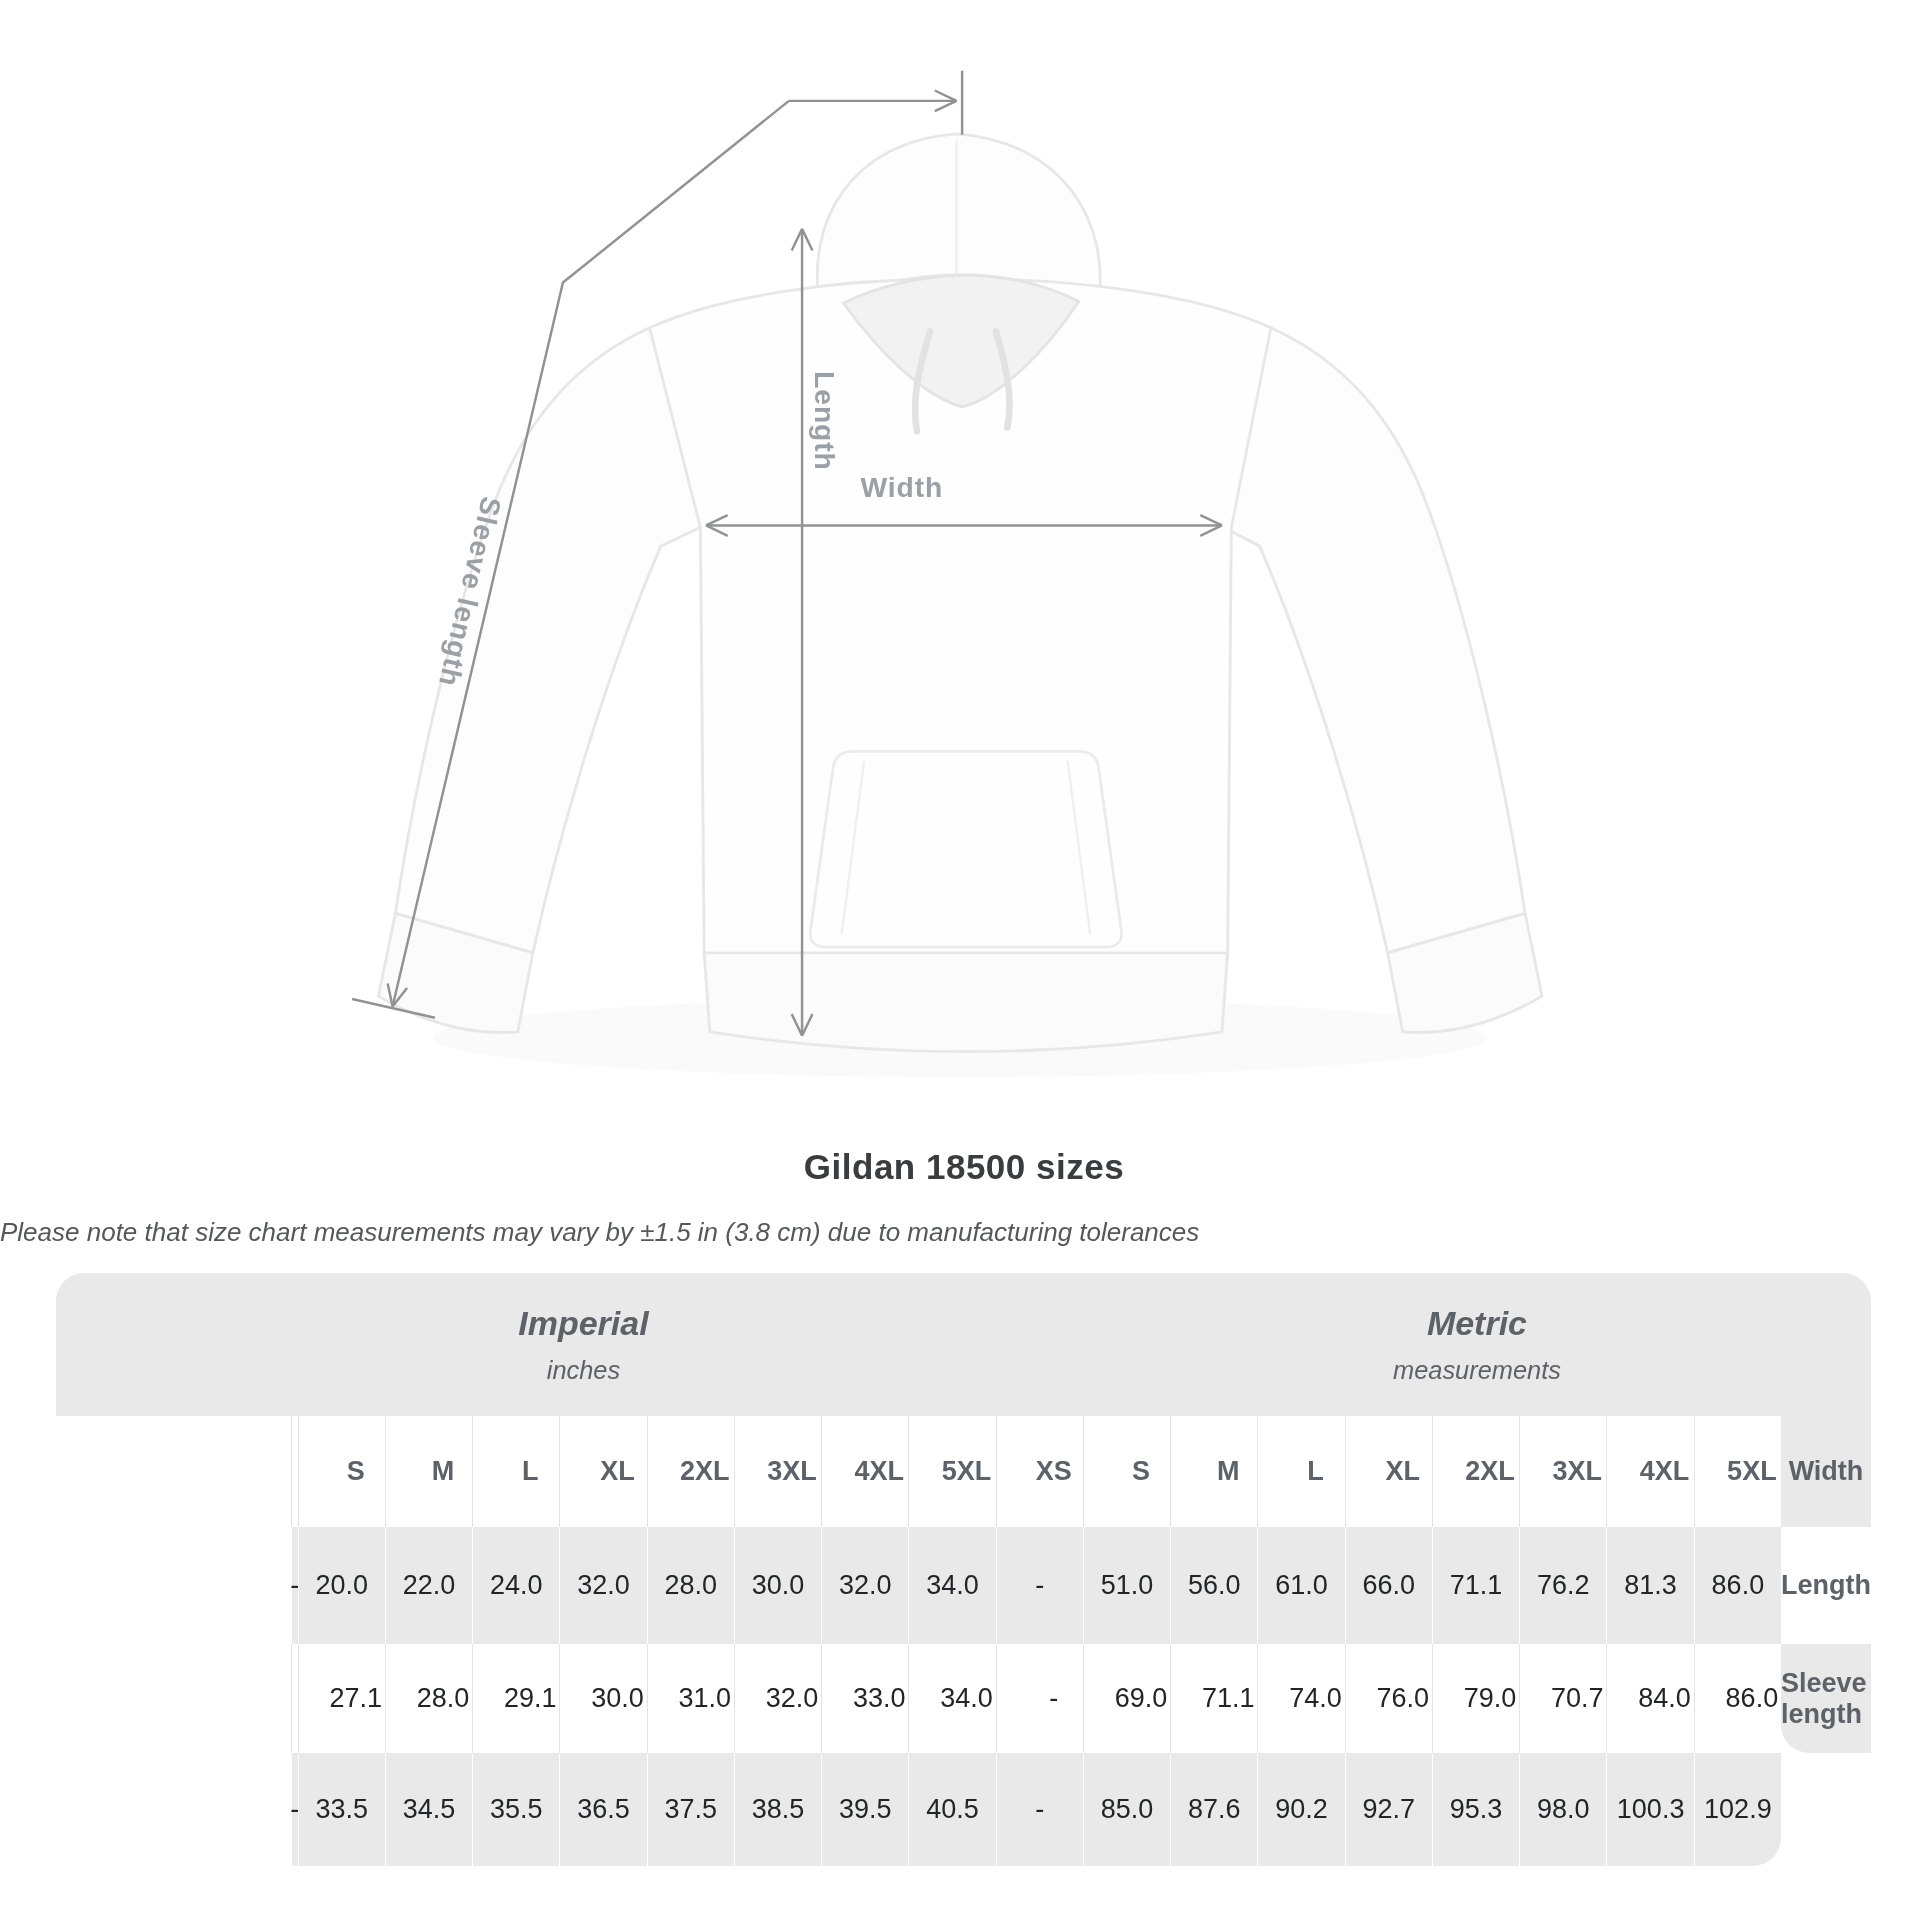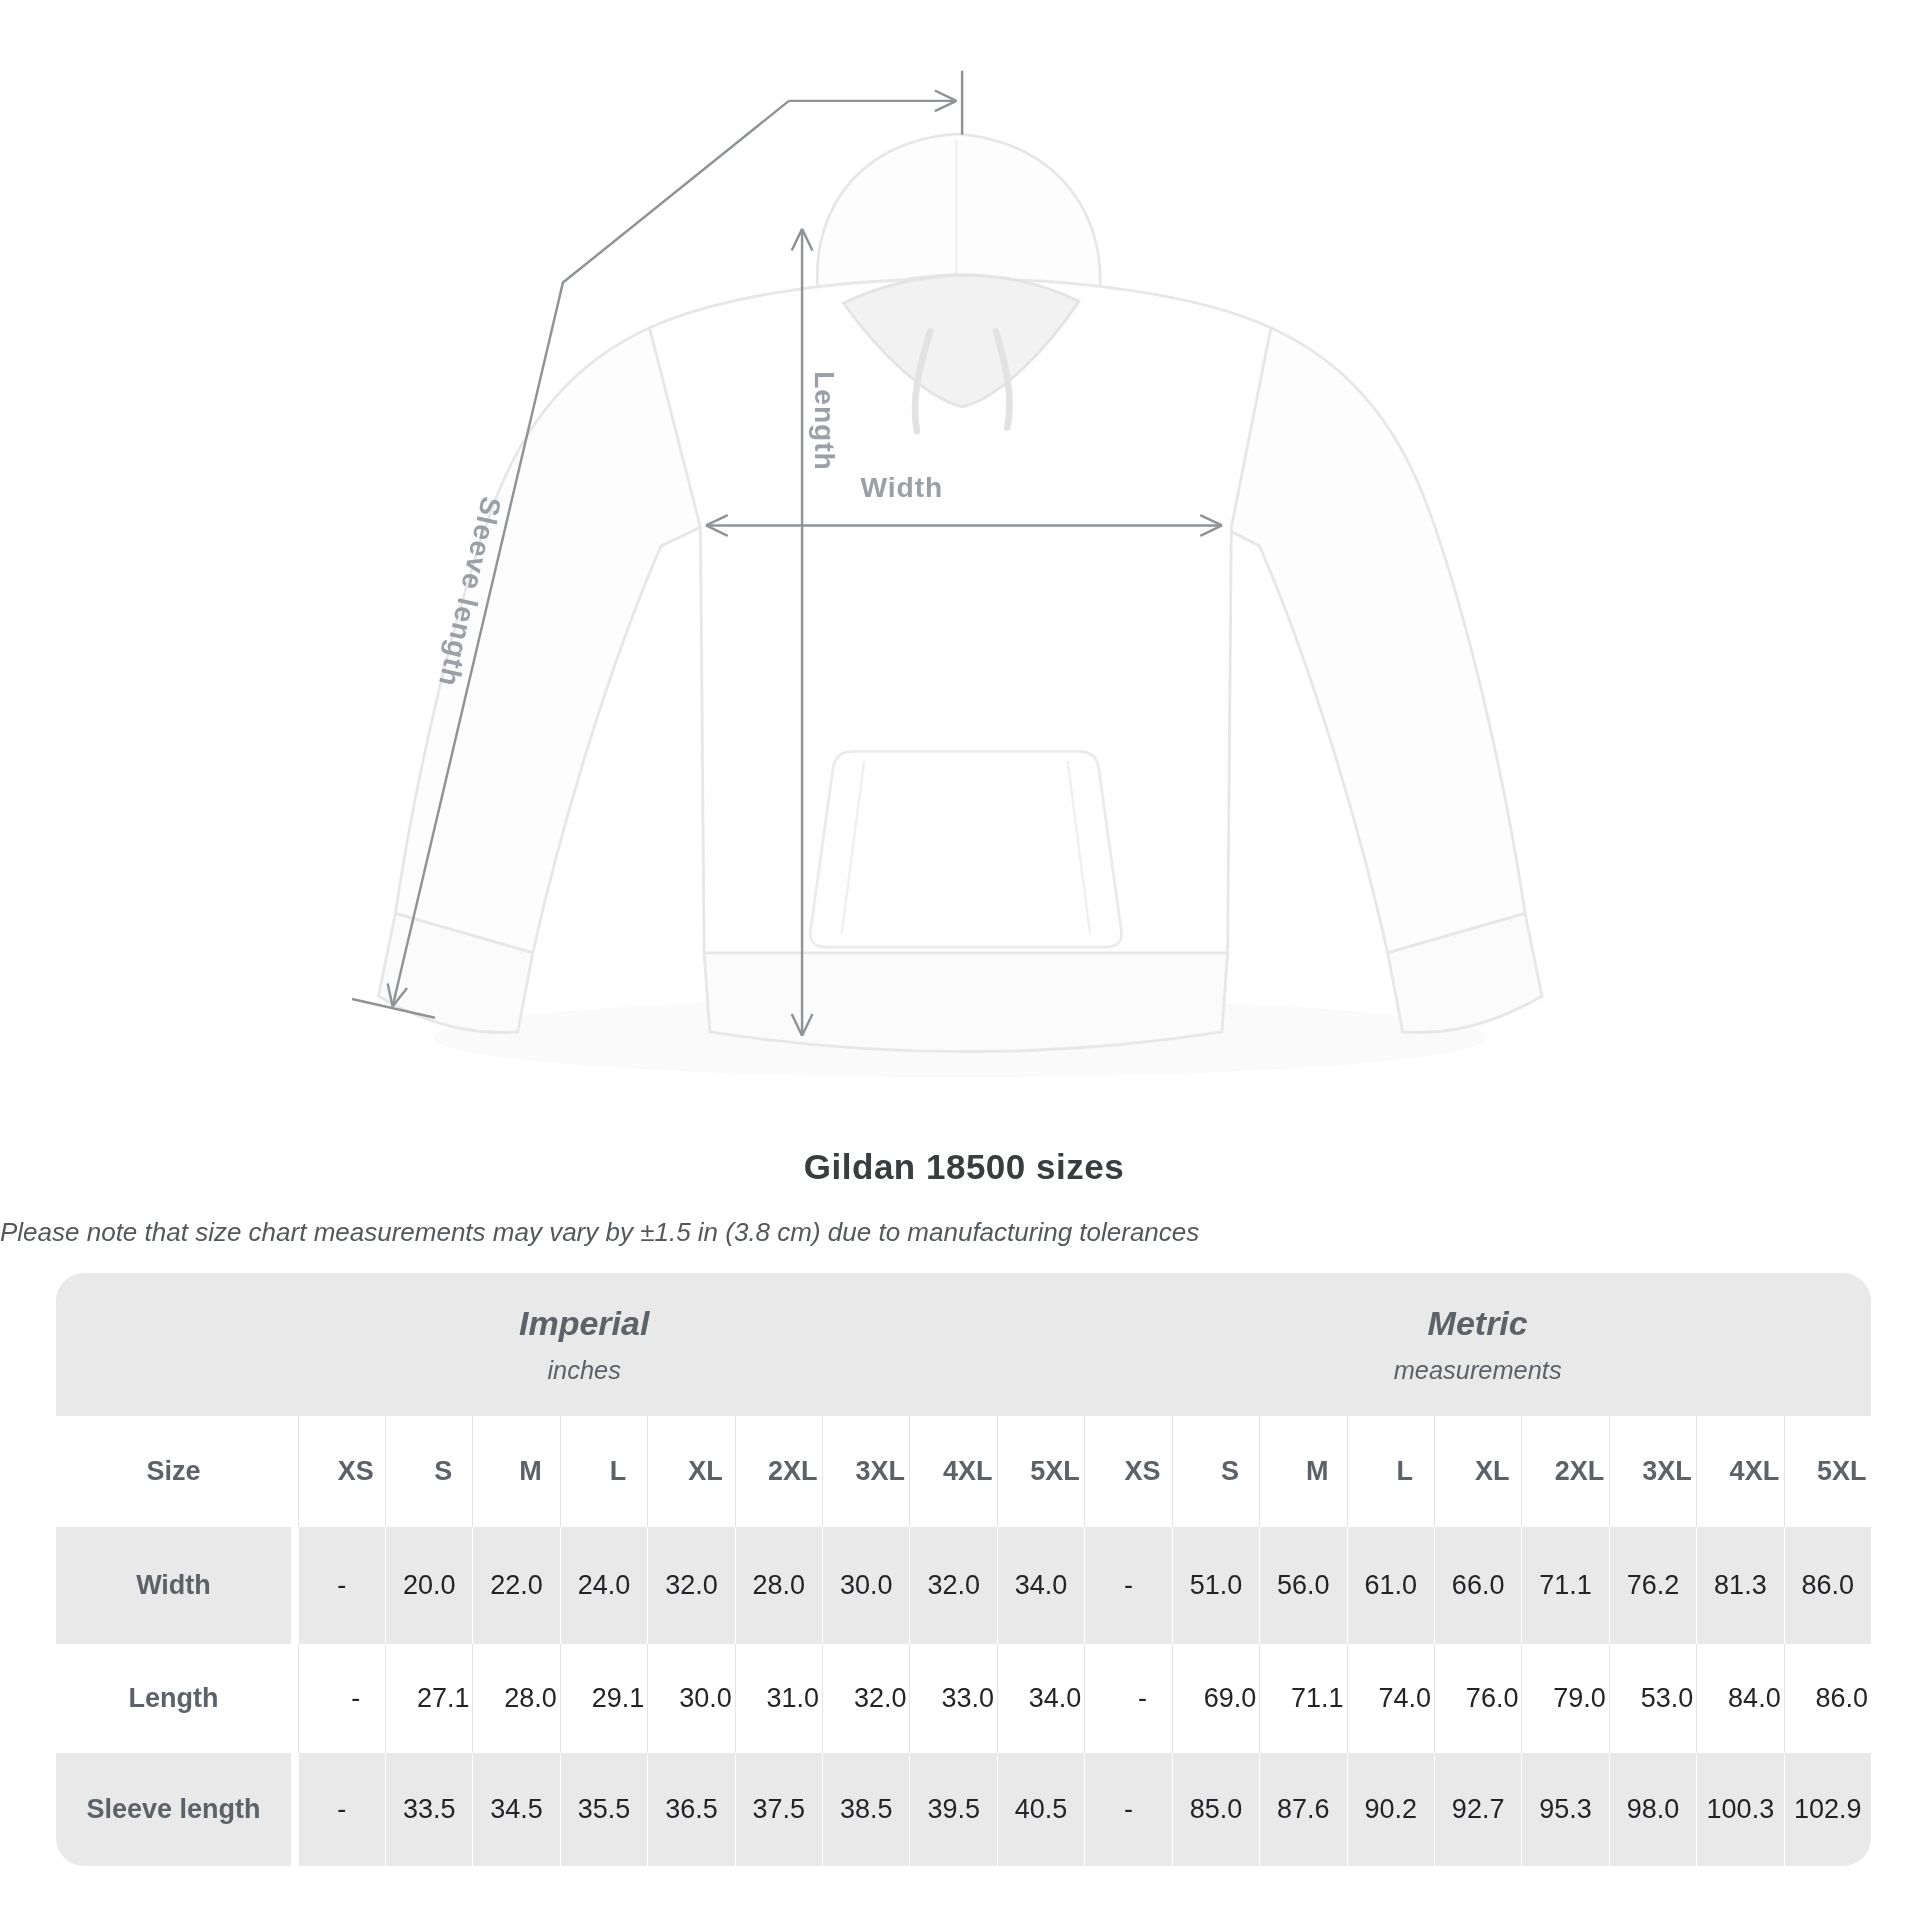--- a/index.html
+++ b/index.html
@@ -122,21 +122,20 @@
 
   <div class="band band-l">
     <div class="band-label">Imperial</div>
     <div class="band-sub">inches</div>
   </div>
   <div class="band band-r">
     <div class="band-label">Metric</div>
     <div class="band-sub">measurements</div>
   </div>
 
-  <div class="c hdr">Size</div>
   <div class="gut"></div>
   <div class="c hdr sep-w">XS</div>
   <div class="c hdr sep-w">S</div>
   <div class="c hdr sep-w">M</div>
   <div class="c hdr sep-w">L</div>
   <div class="c hdr sep-w">XL</div>
   <div class="c hdr sep-w">2XL</div>
   <div class="c hdr sep-w">3XL</div>
   <div class="c hdr sep-w">4XL</div>
   <div class="c hdr sep-w">5XL</div>
@@ -181,21 +180,21 @@
   <div class="c num sep-w">31.0</div>
   <div class="c num sep-w">32.0</div>
   <div class="c num sep-w">33.0</div>
   <div class="c num sep-w">34.0</div>
   <div class="c num sep-w">-</div>
   <div class="c num sep-w">69.0</div>
   <div class="c num sep-w">71.1</div>
   <div class="c num sep-w">74.0</div>
   <div class="c num sep-w">76.0</div>
   <div class="c num sep-w">79.0</div>
-  <div class="c num sep-w">53.0</div>
+  <div class="c num sep-w">70.7</div>
   <div class="c num sep-w">84.0</div>
   <div class="c num sep-w">86.0</div>
 
   <div class="c lab g br-bl">Sleeve length</div>
   <div class="gut"></div>
   <div class="c num g sep-g">-</div>
   <div class="c num g sep-g">33.5</div>
   <div class="c num g sep-g">34.5</div>
   <div class="c num g sep-g">35.5</div>
   <div class="c num g sep-g">36.5</div>

